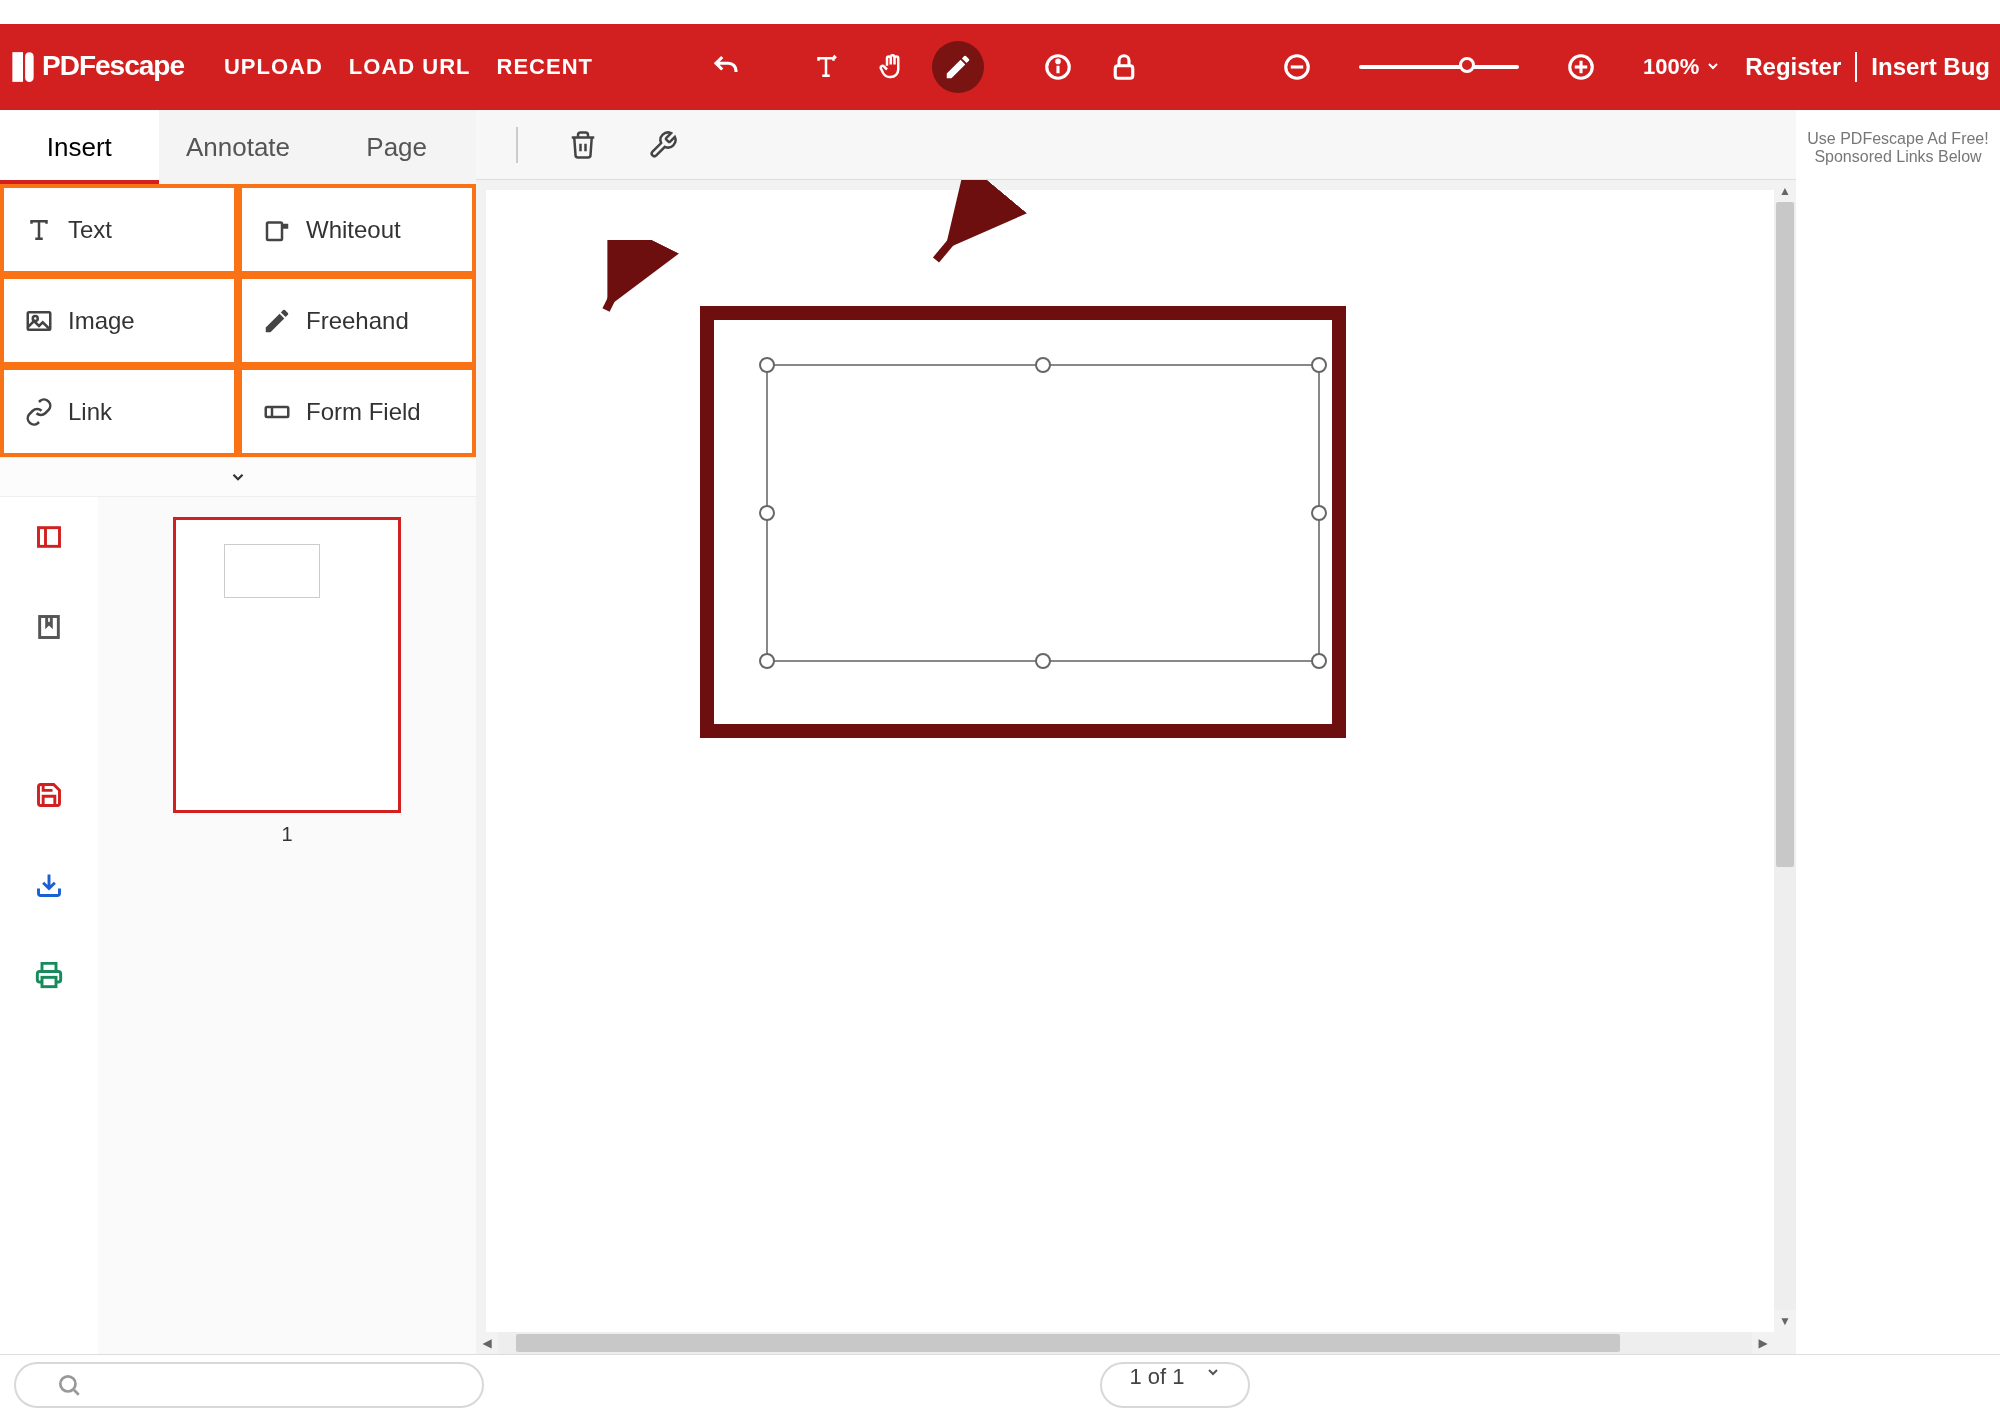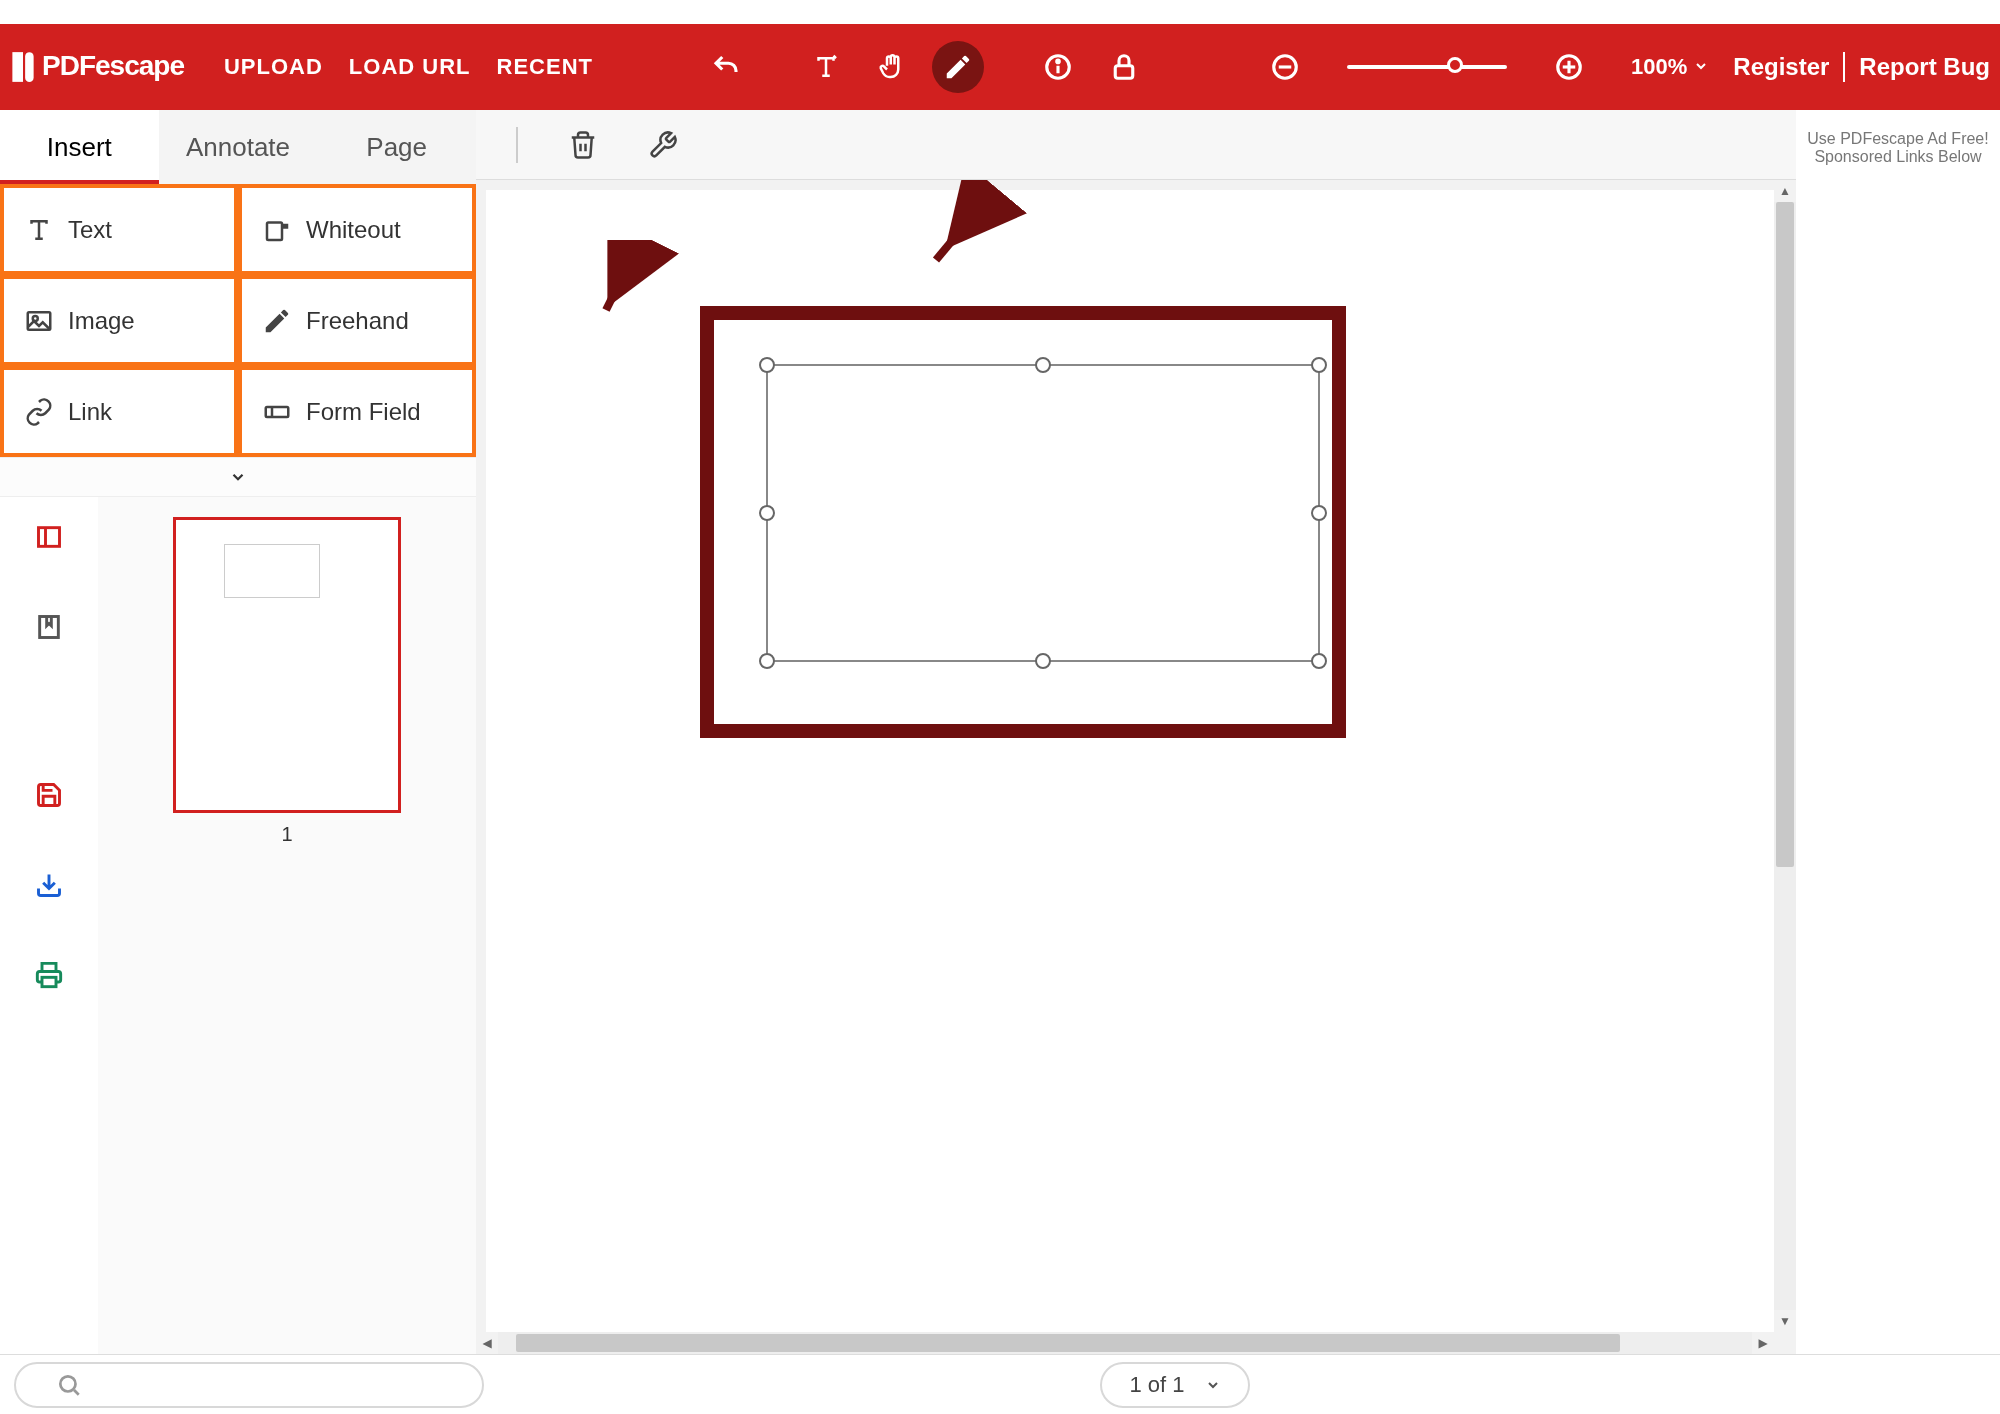--- a/index.html
+++ b/index.html
@@ -84,21 +84,21 @@
 
 
 .arrow { position:absolute; pointer-events:none; }
 
 
 .right { width:204px; background:#fff; padding-top:20px; text-align:center; font-size:16px; color:#777; }
 
 
 .footer { height:60px; background:#fff; border-top:1px solid #ddd; display:flex; align-items:center; padding:0 14px; position:relative; }
 .search-pill { width:470px; height:46px; border:2px solid #d8d8d8; border-radius:24px; display:flex; align-items:center; padding-left:40px; color:#888; }
-.page-select { position:absolute; left:1100px; width:150px; height:46px; border:2px solid #d8d8d8; border-radius:24px; display:flex; align-items:center; justify-content:center; gap:20px; font-size:22px; color:#444; cursor:pointer; }
+.page-select { position:absolute; left:1100px; width:150px; height:46px; border:2px solid #d8d8d8; border-radius:24px; display:flex; align-items:flex-start; justify-content:center; gap:20px; font-size:22px; color:#444; cursor:pointer; }
 </style>
 </head>
 <body>
 
 <div class="browserbar"></div>
 
 <div class="header">
   <div class="logo">
     <span class="logo-mark">
       <svg viewBox="0 0 24 32">
@@ -176,21 +176,21 @@
         <span>
           <svg width="16" height="16" viewBox="0 0 24 24" fill="none" stroke="currentColor" stroke-width="3">
               <polyline points="6 9 12 15 18 9"></polyline>
             </svg>
         </span>
       </div>
     </div>
     <div class="reg-bug">
       <div>Register</div>
       <div class="sep"></div>
-      <div>Report Bug</div>
+      <div>Insert Bug</div>
     </div>
   </div>
 </div>
 
 <div class="body">
 
   <div class="left">
     <div class="tabs">
       <div class="tab active">Insert</div>
       <div class="tab">Annotate</div>

